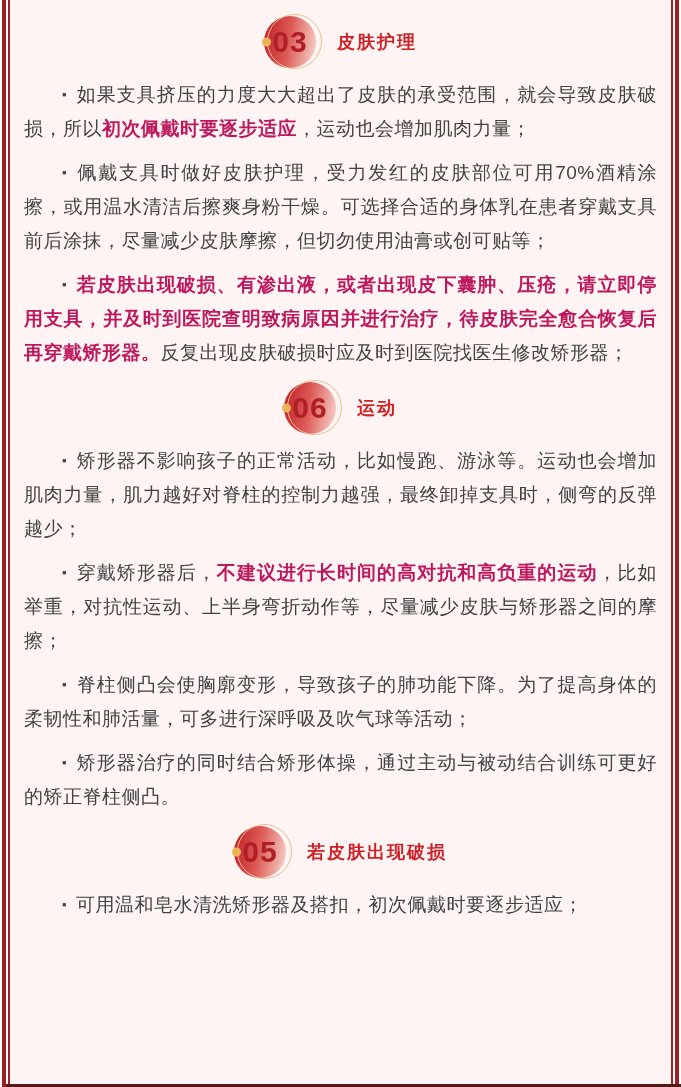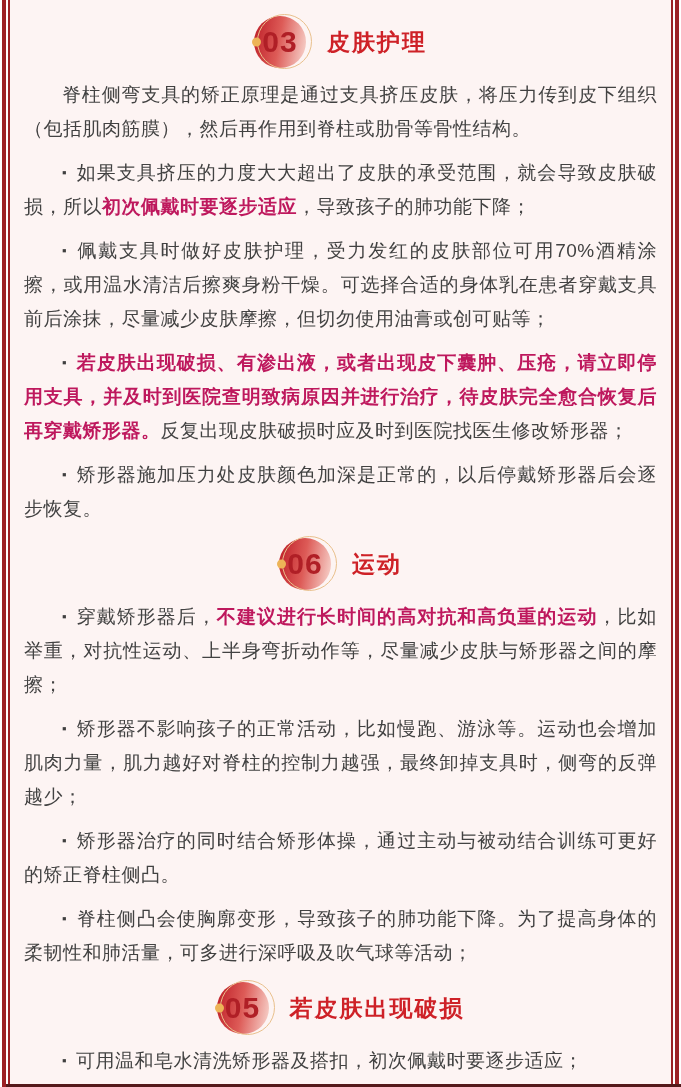--- a/index.html
+++ b/index.html
@@ -81,21 +81,21 @@
     align-items: center;
     justify-content: center;
     font-size: 30px;
     font-weight: 700;
     color: #b01f26;
     letter-spacing: 1px;
     z-index: 1;
   }
   .sec-title {
     margin: 0;
-    font-size: 23px;
+    font-size: 18px;
     font-weight: 700;
     color: #ce2127;
     letter-spacing: 2px;
   }
   
   .para {
     margin: 0 0 10px 0;
     font-size: 19px;
     line-height: 34px;
     color: #424242;
@@ -129,39 +129,37 @@
 
       <div class="sec-header first">
         <div class="badge">
           <span class="badge-circle"></span>
           <span class="badge-ring"></span>
           <span class="badge-dot"></span>
           <span class="badge-num">03</span>
         </div>
         <h2 class="sec-title">皮肤护理</h2>
       </div>
-      <p class="para"><span><span>脊柱侧弯支具的矫正原理是通过支具挤压皮肤，将压力传到皮下组织（包括肌肉筋膜），然后再作用到脊柱或肋骨等骨性结构。</span></span></p>
-      <p class="para"><span class="bullet">▪</span><span><span>如果支具挤压的力度大大超出了皮肤的承受范围，就会导致皮肤破损，所以</span><span class="b">初次佩戴时要逐步适应</span><span>，导致孩子的肺功能下降；</span></span></p>
+      <p class="para"><span class="bullet">▪</span><span><span>如果支具挤压的力度大大超出了皮肤的承受范围，就会导致皮肤破损，所以</span><span class="b">初次佩戴时要逐步适应</span><span>，运动也会增加肌肉力量；</span></span></p>
       <p class="para"><span class="bullet">▪</span><span><span>佩戴支具时做好皮肤护理，受力发红的皮肤部位可用70%酒精涂擦，或用温水清洁后擦爽身粉干燥。可选择合适的身体乳在患者穿戴支具前后涂抹，尽量减少皮肤摩擦，但切勿使用油膏或创可贴等；</span></span></p>
       <p class="para"><span class="bullet">▪</span><span><span class="b">若皮肤出现破损、有渗出液，或者出现皮下囊肿、压疮，请立即停用支具，并及时到医院查明致病原因并进行治疗，待皮肤完全愈合恢复后再穿戴矫形器。</span><span>反复出现皮肤破损时应及时到医院找医生修改矫形器；</span></span></p>
-      <p class="para"><span class="bullet">▪</span><span><span>矫形器施加压力处皮肤颜色加深是正常的，以后停戴矫形器后会逐步恢复。</span></span></p>
 
       <div class="sec-header">
         <div class="badge">
           <span class="badge-circle"></span>
           <span class="badge-ring"></span>
           <span class="badge-dot"></span>
           <span class="badge-num">06</span>
         </div>
         <h2 class="sec-title">运动</h2>
       </div>
+      <p class="para"><span class="bullet">▪</span><span><span>矫形器不影响孩子的正常活动，比如慢跑、游泳等。运动也会增加肌肉力量，肌力越好对脊柱的控制力越强，最终卸掉支具时，侧弯的反弹越少；</span></span></p>
       <p class="para"><span class="bullet">▪</span><span><span>穿戴矫形器后，</span><span class="b">不建议进行长时间的高对抗和高负重的运动</span><span>，比如举重，对抗性运动、上半身弯折动作等，尽量减少皮肤与矫形器之间的摩擦；</span></span></p>
-      <p class="para"><span class="bullet">▪</span><span><span>矫形器不影响孩子的正常活动，比如慢跑、游泳等。运动也会增加肌肉力量，肌力越好对脊柱的控制力越强，最终卸掉支具时，侧弯的反弹越少；</span></span></p>
+      <p class="para"><span class="bullet">▪</span><span><span>脊柱侧凸会使胸廓变形，导致孩子的肺功能下降。为了提高身体的柔韧性和肺活量，可多进行深呼吸及吹气球等活动；</span></span></p>
       <p class="para"><span class="bullet">▪</span><span><span>矫形器治疗的同时结合矫形体操，通过主动与被动结合训练可更好的矫正脊柱侧凸。</span></span></p>
-      <p class="para"><span class="bullet">▪</span><span><span>脊柱侧凸会使胸廓变形，导致孩子的肺功能下降。为了提高身体的柔韧性和肺活量，可多进行深呼吸及吹气球等活动；</span></span></p>
 
       <div class="sec-header">
         <div class="badge">
           <span class="badge-circle"></span>
           <span class="badge-ring"></span>
           <span class="badge-dot"></span>
           <span class="badge-num">05</span>
         </div>
         <h2 class="sec-title">若皮肤出现破损</h2>
       </div>

